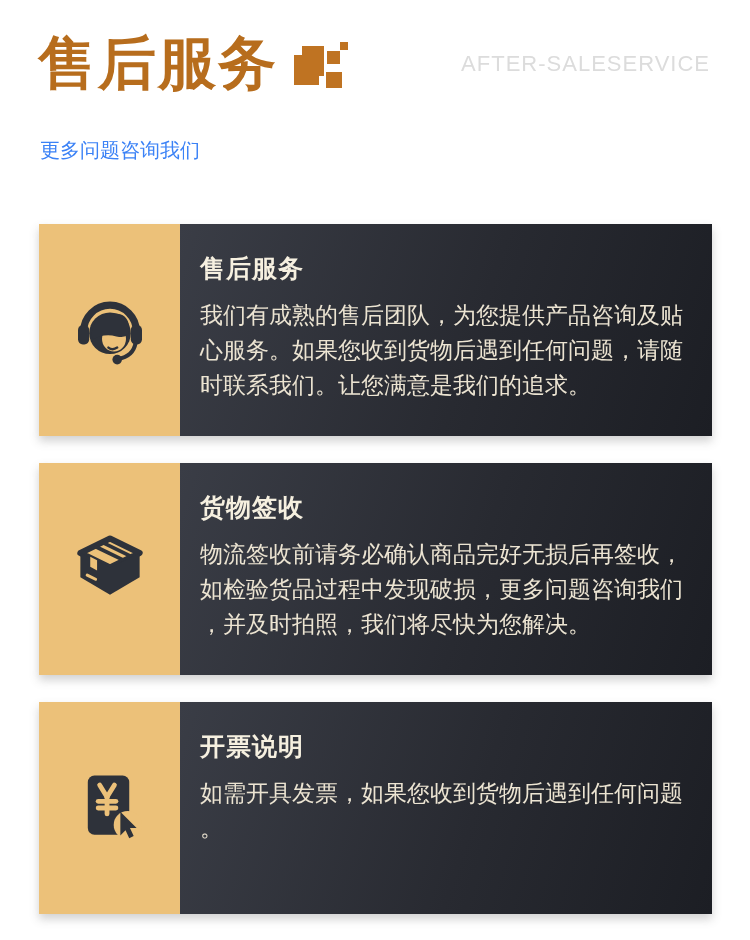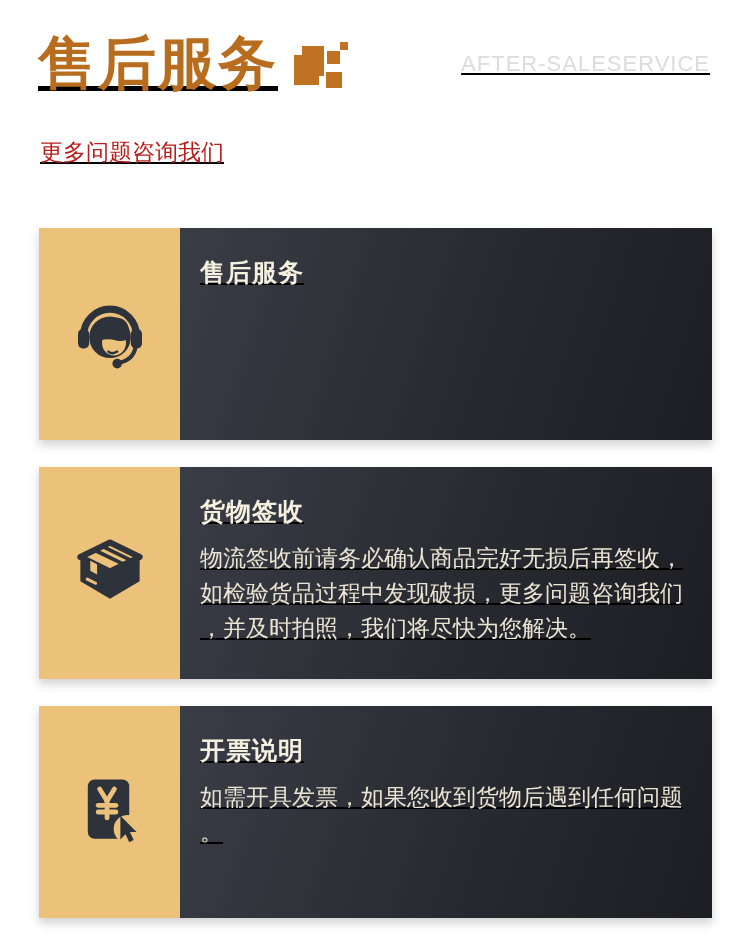--- a/index.html
+++ b/index.html
@@ -13,42 +13,42 @@
     --card-title:#f6f0e0;
     --card-body:#ece4d2;
   }
   *{margin:0;padding:0;box-sizing:border-box;}
   html,body{background:#ffffff;}
   body{
     width:750px;height:940px;
     font-family:"Liberation Sans","DejaVu Sans",sans-serif;
     overflow:hidden;
   }
-  .page{width:750px;height:936px;background:#ffffff;text-decoration:underline;}
+  .page{width:750px;height:936px;background:#ffffff;}
 
   
   .header{padding:30px 40px 0 38px;}
   .title-row{display:flex;justify-content:space-between;align-items:center;}
   .title-group{display:flex;align-items:flex-end;}
   .page-title{
     font-size:58px;font-weight:bold;color:var(--brown);
     letter-spacing:2px;line-height:1.15;white-space:nowrap;
   }
   .deco{position:relative;width:58px;height:50px;margin-left:14px;margin-bottom:5px;}
   .deco i{position:absolute;background:var(--deco);display:block;}
   .deco .d1{left:2px;top:13px;width:25px;height:30px;}
   .deco .d2{left:10px;top:4px;width:22px;height:30px;}
   .deco .d3{left:35px;top:9px;width:13px;height:13px;}
   .deco .d4{left:48px;top:0px;width:8px;height:8px;}
   .deco .d5{left:34px;top:30px;width:16px;height:16px;}
   .subtitle-en{
     font-size:22px;color:#dcdcdc;letter-spacing:1px;
     align-self:center;margin-top:2px;white-space:nowrap;
   }
-  .lead{margin:40px 0 0 2px;font-size:23px;color:#b91c1c;}
+  .lead{margin:40px 0 0 2px;font-size:20px;color:#3b82f6;}
 
   
   .cards{margin:60px 38px 0 39px;}
   .card{
     display:flex;height:212px;margin-bottom:27px;
     box-shadow:0 5px 9px rgba(90,90,90,0.28);
   }
   .icon-panel{
     width:141px;flex:none;background:var(--tan);
     display:flex;align-items:center;justify-content:center;
@@ -100,20 +100,21 @@
           <path d="M28,62 a26,26 0 0 1 20,-32 q24,-4 26,16 q2,16 -16,12 q-16,-4 -30,4 z" fill="#2e323a"></path>
           <path d="M48,72 q5,4 11,0" fill="none" stroke="#2e323a" stroke-width="3" stroke-linecap="round"></path>
           <rect x="10" y="44" width="14" height="24" rx="6" fill="#2e323a"></rect>
           <rect x="76" y="44" width="14" height="24" rx="6" fill="#2e323a"></rect>
           <path d="M82,66 q-3,17 -22,20" fill="none" stroke="#2e323a" stroke-width="5" stroke-linecap="round"></path>
           <circle cx="59" cy="87" r="6" fill="#2e323a"></circle>
         </svg>
       </div>
       <div class="card-content">
         <h2 class="card-title">售后服务</h2>
+        <p class="card-text">我们有成熟的售后团队，为您提供产品咨询及贴心服务。如果您收到货物后遇到任何问题，请随时联系我们。让您满意是我们的追求。</p>
       </div>
     </section>
 
     <section class="card">
       <div class="icon-panel">
         <svg class="icon-svg" width="76" height="76" viewBox="0 0 100 100">
           <polygon points="50,10 89,29 50,48 11,29" fill="#ecc179" stroke="#2e323a" stroke-width="8" stroke-linejoin="round"></polygon>
           <line x1="40" y1="15" x2="79" y2="34" stroke="#2e323a" stroke-width="5"></line>
           <line x1="30" y1="20" x2="69" y2="39" stroke="#2e323a" stroke-width="5"></line>
           <polygon points="50,48 89,29 89,61 50,84" fill="#2e323a"></polygon>

